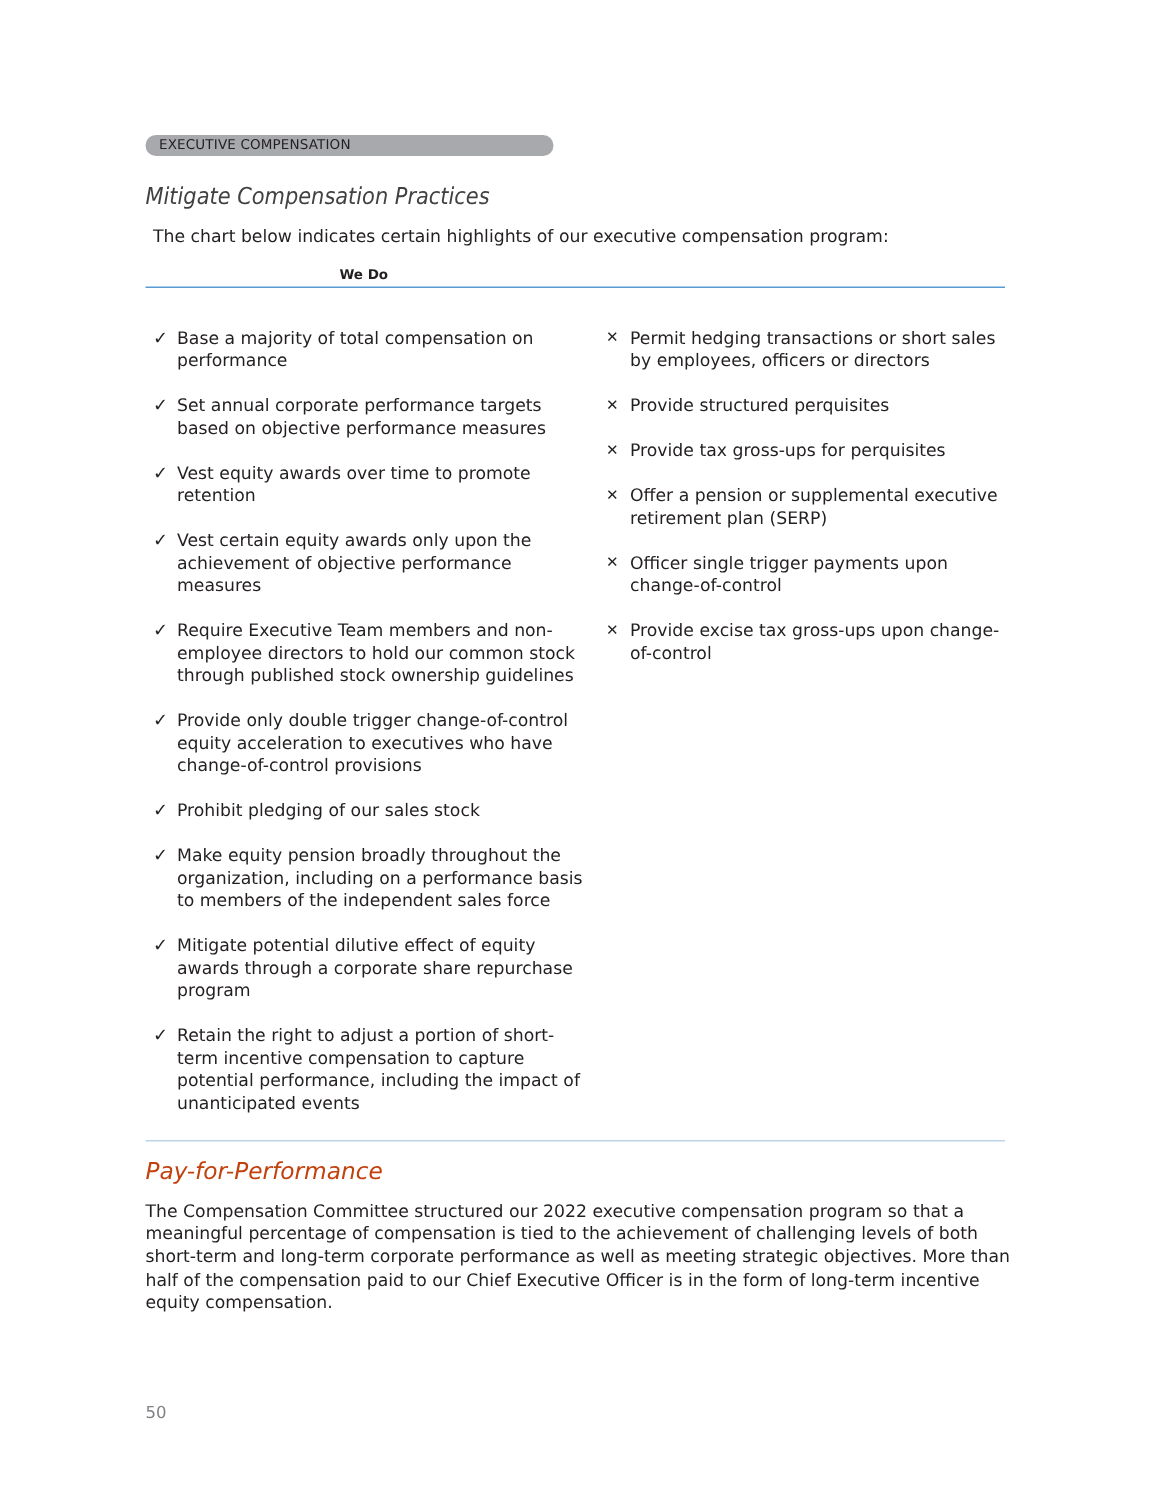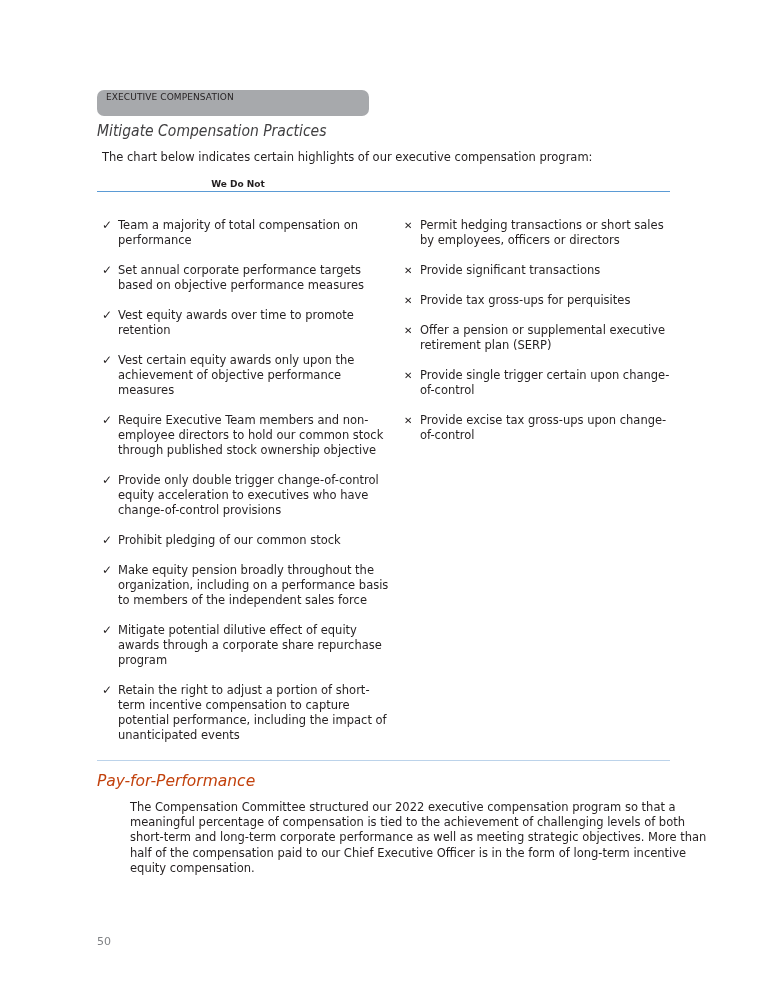--- a/index.html
+++ b/index.html
@@ -1,21 +1,21 @@
 <!DOCTYPE html>
 <html><head>
   <meta charset="utf-8">
   <style>
     html, body { margin: 0; padding: 0; background: #ffffff; }
     body {
       width: 768px; height: 993px; position: relative; overflow: hidden;
       font-family: "DejaVu Sans", sans-serif; color: #231f20;
     }
     .section-bar {
-      position: absolute; left: 97px; top: 90px; width: 272px; height: 26px;
+      position: absolute; left: 97px; top: 90px; width: 272px; height: 14px;
       background: #a7a9ac; border-radius: 7px;
       font-size: 9px; line-height: 14px; color: #231f20; padding-left: 9px;
       box-sizing: border-box; letter-spacing: 0.1px;
     }
     .h-title {
       position: absolute; left: 97px; top: 122px;
       font-style: italic; font-weight: 300; font-size: 15.5px; color: #414042;
       font-family: "DejaVu Sans", sans-serif; font-stretch: condensed;
     }
     .intro {
@@ -44,67 +44,67 @@
     .item .mark { width: 16px; flex: none; font-size: 12px; }
     .item .mark.x { font-size: 10px; font-weight: bold; }
     .item .txt { flex: 1; }
     .col.left .item .txt { padding-right: 6px; }
     .h2 {
       position: absolute; left: 97px; top: 772px;
       font-style: italic; font-weight: 300; font-size: 15.5px; color: #c2410c;
     }
     .para {
       position: absolute; left: 97px; top: 800px; width: 580px;
-      font-size: 11.5px; line-height: 15.2px; color: #231f20; margin-left: 33px;
+      font-size: 11.5px; line-height: 15.2px; color: #231f20;
     }
     .page-num {
       position: absolute; left: 97px; top: 935px; font-size: 11px; color: #808285;
     }
   </style>
 </head>
 <body>
 
 <div class="section-bar">EXECUTIVE COMPENSATION</div>
 
 <div class="h-title">Mitigate Compensation Practices</div>
 <div class="intro">The chart below indicates certain highlights of our executive compensation program:</div>
 
 <div class="table">
   <div class="thead">
-    <div class="col-h right">We Do Not</div>
+    <div class="col-h left">We Do</div>
   </div>
   <div class="tbody">
     <div class="col left" id="col-do">
         <div class="item">
           <span class="mark check">✓</span>
-          <span class="txt">Team a majority of total compensation on performance</span>
+          <span class="txt">Base a majority of total compensation on performance</span>
         </div>
         <div class="item">
           <span class="mark check">✓</span>
           <span class="txt">Set annual corporate performance targets based on objective performance measures</span>
         </div>
         <div class="item">
           <span class="mark check">✓</span>
           <span class="txt">Vest equity awards over time to promote retention</span>
         </div>
         <div class="item">
           <span class="mark check">✓</span>
           <span class="txt">Vest certain equity awards only upon the achievement of objective performance measures</span>
         </div>
         <div class="item">
           <span class="mark check">✓</span>
-          <span class="txt">Require Executive Team members and non-employee directors to hold our common stock through published stock ownership objective</span>
+          <span class="txt">Require Executive Team members and non-employee directors to hold our common stock through published stock ownership guidelines</span>
         </div>
         <div class="item">
           <span class="mark check">✓</span>
           <span class="txt">Provide only double trigger change-of-control equity acceleration to executives who have change-of-control provisions</span>
         </div>
         <div class="item">
           <span class="mark check">✓</span>
-          <span class="txt">Prohibit pledging of our common stock</span>
+          <span class="txt">Prohibit pledging of our sales stock</span>
         </div>
         <div class="item">
           <span class="mark check">✓</span>
           <span class="txt">Make equity pension broadly throughout the organization, including on a performance basis to members of the independent sales force</span>
         </div>
         <div class="item">
           <span class="mark check">✓</span>
           <span class="txt">Mitigate potential dilutive effect of equity awards through a corporate share repurchase program</span>
         </div>
         <div class="item">
@@ -112,33 +112,33 @@
           <span class="txt">Retain the right to adjust a portion of short-term incentive compensation to capture potential performance, including the impact of unanticipated events</span>
         </div>
       </div>
     <div class="col right" id="col-donot">
         <div class="item">
           <span class="mark x">✕</span>
           <span class="txt">Permit hedging transactions or short sales by employees, officers or directors</span>
         </div>
         <div class="item">
           <span class="mark x">✕</span>
-          <span class="txt">Provide significant transactions</span>
+          <span class="txt">Provide structured perquisites</span>
         </div>
         <div class="item">
           <span class="mark x">✕</span>
           <span class="txt">Provide tax gross-ups for perquisites</span>
         </div>
         <div class="item">
           <span class="mark x">✕</span>
           <span class="txt">Offer a pension or supplemental executive retirement plan (SERP)</span>
         </div>
         <div class="item">
           <span class="mark x">✕</span>
-          <span class="txt">Provide single trigger certain upon change-of-control</span>
+          <span class="txt">Officer single trigger payments upon change-of-control</span>
         </div>
         <div class="item">
           <span class="mark x">✕</span>
           <span class="txt">Provide excise tax gross-ups upon change-of-control</span>
         </div>
       </div>
   </div>
 </div>
 
 <div class="h2">Pay-for-Performance</div>

